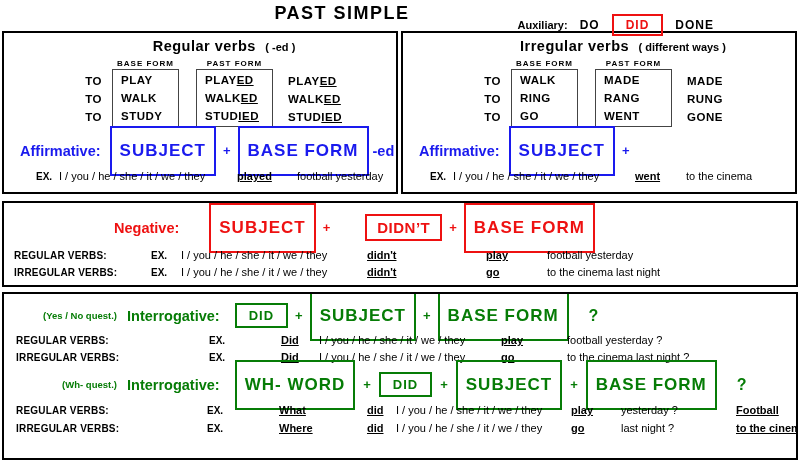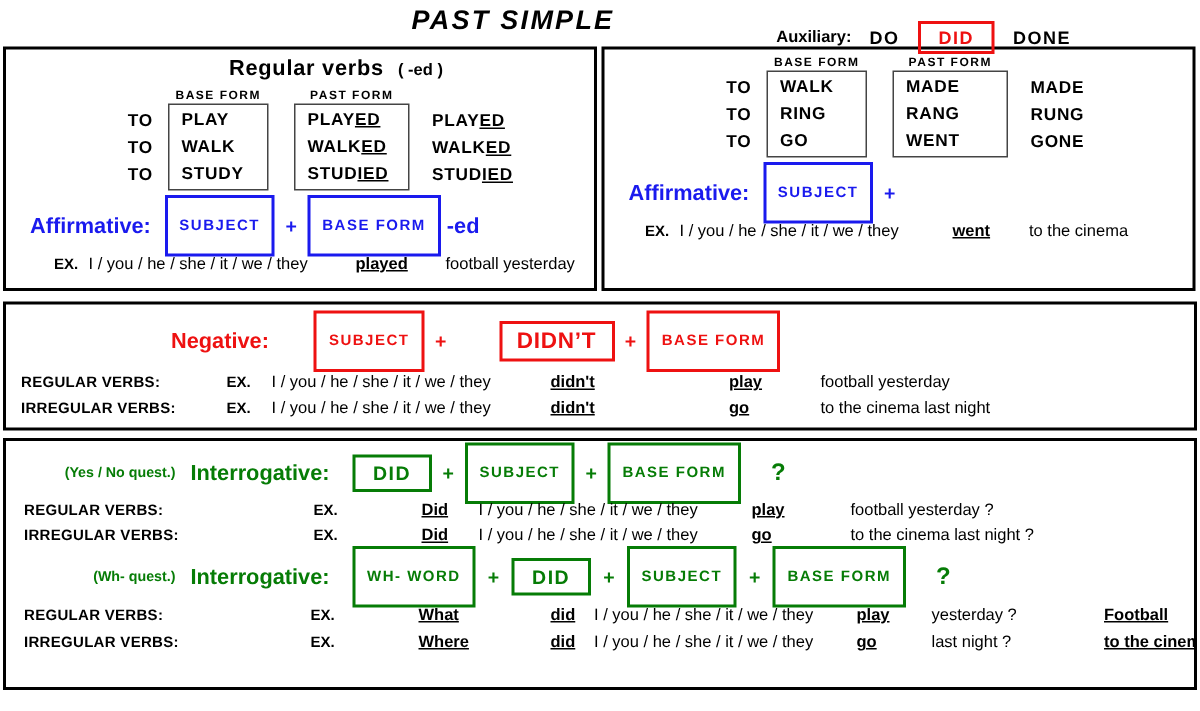--- a/index.html
+++ b/index.html
@@ -11,21 +11,21 @@
   html,body{margin:0;padding:0;}
   body{
     width:800px;height:474px;background:#fff;color:#000;
     font-family:"Liberation Sans", sans-serif;
   }
   .page{position:relative;width:800px;height:474px;overflow:hidden;}
 
   
   .hdr{position:relative;height:31px;}
   .title{position:absolute;left:342px;top:3px;transform:translateX(-50%);
-    margin:0;font-size:18px;font-weight:800;letter-spacing:1.5px;white-space:nowrap;font-style:italic;}
+    margin:0;font-size:18px;font-weight:800;letter-spacing:1.5px;white-space:nowrap;}
   .aux{position:absolute;right:86px;top:14px;display:flex;align-items:center;font-weight:bold;}
   .aux-label{font-size:11px;margin-right:12px;}
   .aux-word{font-size:12px;letter-spacing:1px;}
   .aux-did{font-size:12px;color:var(--red);border:2.5px solid var(--red);
     padding:2px 12px;margin:0 12px;letter-spacing:1px;}
 
   
   .top-row{display:flex;margin:0 2px;gap:3px;}
   .vbox{width:396px;height:163px;border:2px solid #000;overflow:hidden;}
   .vheading{text-align:center;margin-top:4px;font-weight:bold;white-space:nowrap;padding-left:48px;}
@@ -41,21 +41,21 @@
   .to-col{width:26px;text-align:right;margin-right:10px;padding-top:3px;}
   .cell-box{border:1.5px solid #444;padding:1px 4px 1px 8px;align-self:flex-start;}
   .base-col{width:67px;}
   .past-col{width:77px;margin-left:17px;}
   .part-col{margin-left:15px;padding-top:3px;}
   .u{text-decoration:underline;}
 
   
   .formula{display:flex;align-items:center;margin-top:10px;height:27px;white-space:nowrap;}
   .f-label{font-weight:bold;font-size:14.5px;}
-  .tok{border:2px solid;font-weight:bold;font-size:10px;letter-spacing:1px;
+  .tok{border:2px solid;font-weight:bold;font-size:17px;letter-spacing:1px;
     padding:13px 8px;white-space:nowrap;}
   .tok-big{font-size:15px;padding:3px 10px;border-width:2.5px;letter-spacing:.5px;margin-left:28px;}
   .tok-did{font-size:13px;padding:3px 12px;}
   .plus{font-weight:bold;font-size:13px;margin:0 7px;}
   .f-suffix{font-size:14.5px;font-weight:bold;margin-left:4px;}
   .qmark{font-size:16px;font-weight:bold;margin-left:20px;}
 
   .blue .f-label,.blue .plus,.blue .f-suffix{color:var(--blue);}
   .blue .tok{color:var(--blue);border-color:var(--blue);}
   .red .f-label,.red .plus{color:var(--red);}
@@ -151,20 +151,24 @@
       </div>
       <div class="ex-row ex-reg">
         <span class="ex-label">EX.</span>
         <span class="subj">I / you / he / she / it / we / they</span>
         <span class="verb">played</span>
         <span class="rest">football yesterday</span>
       </div>
     </section>
 
     <section class="vbox">
+      <div class="vheading">
+        <span class="vh-main">Irregular verbs</span>
+        <span class="vh-note">( different ways )</span>
+      </div>
       <div class="col-headers">
         <span class="ch1">BASE FORM</span>
         <span class="ch2">PAST FORM</span>
       </div>
       <div class="verb-grid">
         <div class="to-col">
           <div class="vg-line">TO</div>
           <div class="vg-line">TO</div>
           <div class="vg-line">TO</div>
         </div>

